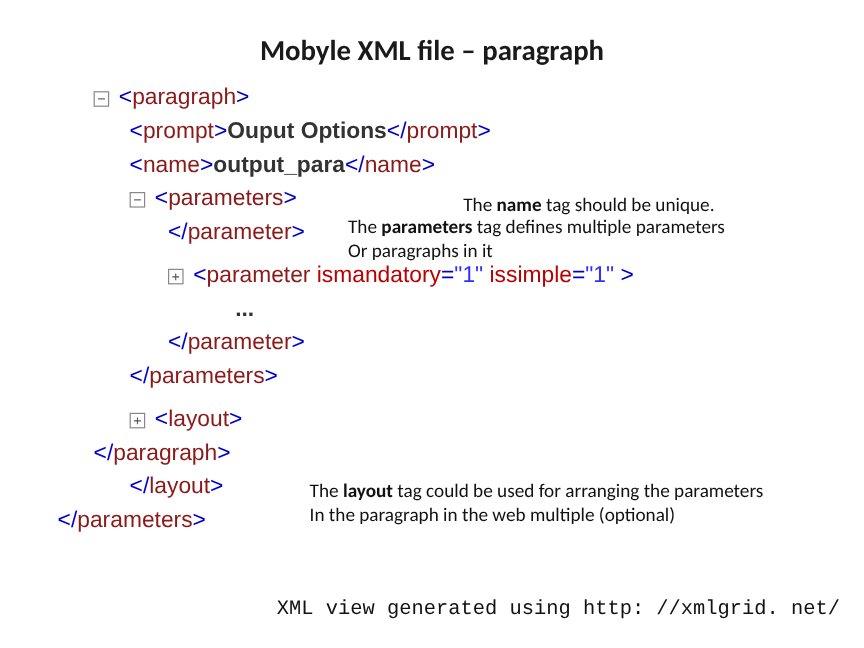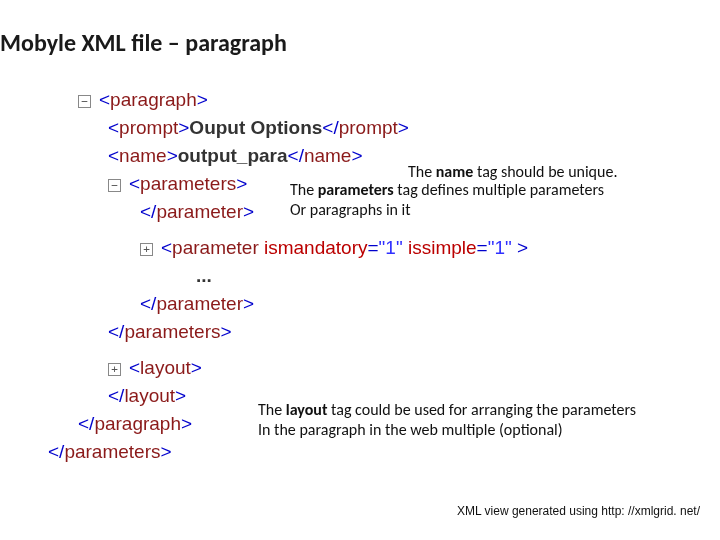--- a/index.html
+++ b/index.html
@@ -9,28 +9,29 @@
     height: 540px;
     background: #fff;
     font-family: "Segoe UI", Tahoma, Arial, sans-serif;
     position: relative;
     overflow: hidden;
   }
   .title {
     position: absolute;
     top: 28px;
     left: 0; right: 0;
+    text-align: center;
     font-size: 24px;
     font-weight: 700;
     color: #1a1a1a;
     font-family: "Calibri", "Segoe UI", sans-serif;
   }
   .xml {
     position: absolute;
-    top: 86px;
+    top: 68px;
     left: 78px;
     right: 30px;
     font-family: Verdana, Geneva, sans-serif;
     font-size: 19px;
     line-height: 28px;
   }
   .line { white-space: nowrap; position: relative; }
   .i1 { padding-left: 30px; }
   .i2 { padding-left: 62px; }
   .i3 { padding-left: 118px; }
@@ -51,29 +52,29 @@
     margin-right: 8px;
   }
   .note {
     position: absolute;
     font-family: "Calibri", "Segoe UI", sans-serif;
     font-size: 16px;
     color: #111;
     line-height: 20px;
   }
   .note .bold { font-weight: 700; }
-  .n1 { top: 162px; left: 408px; }
+  .n1 { top: 162px; left: 386px; }
   .n2 { top: 180px; left: 290px; width: 420px; }
   .n3 { top: 400px; left: 258px; width: 450px; }
   .footer {
     position: absolute;
     bottom: 22px;
     right: 20px;
-    font-family: Liberation Sans, sans-serif;
-    font-size: 12px;
+    font-family: Liberation Mono, monospace;
+    font-size: 17px;
     color: #111;
   }
   .extra-vspace { height: 8px; }
 </style>
 </head>
 <body>
 
 <div class="title">Mobyle XML file – paragraph</div>
 
 <div class="xml">
@@ -118,26 +119,26 @@
   <div class="line i1">
     <span class="ang">&lt;/</span><span class="tag">parameters</span><span class="ang">&gt;</span>
   </div>
 
   <div class="extra-vspace"></div>
 
   <div class="line i1">
     <span class="box">+</span><span class="ang">&lt;</span><span class="tag">layout</span><span class="ang">&gt;</span>
   </div>
 
+  <div class="line">
+    <span class="ang">&lt;/</span><span class="tag">paragraph</span><span class="ang">&gt;</span>
+  </div>
+
   <div class="line i1">
     <span class="ang">&lt;/</span><span class="tag">layout</span><span class="ang">&gt;</span>
-  </div>
-
-  <div class="line">
-    <span class="ang">&lt;/</span><span class="tag">paragraph</span><span class="ang">&gt;</span>
   </div>
 
   <div class="line" style="margin-left:-30px">
     <span class="ang">&lt;/</span><span class="tag">parameters</span><span class="ang">&gt;</span>
   </div>
 
 </div>
 
 <div class="note n1">
   <span>The </span><span class="bold">name</span><span> tag should be unique.</span>

